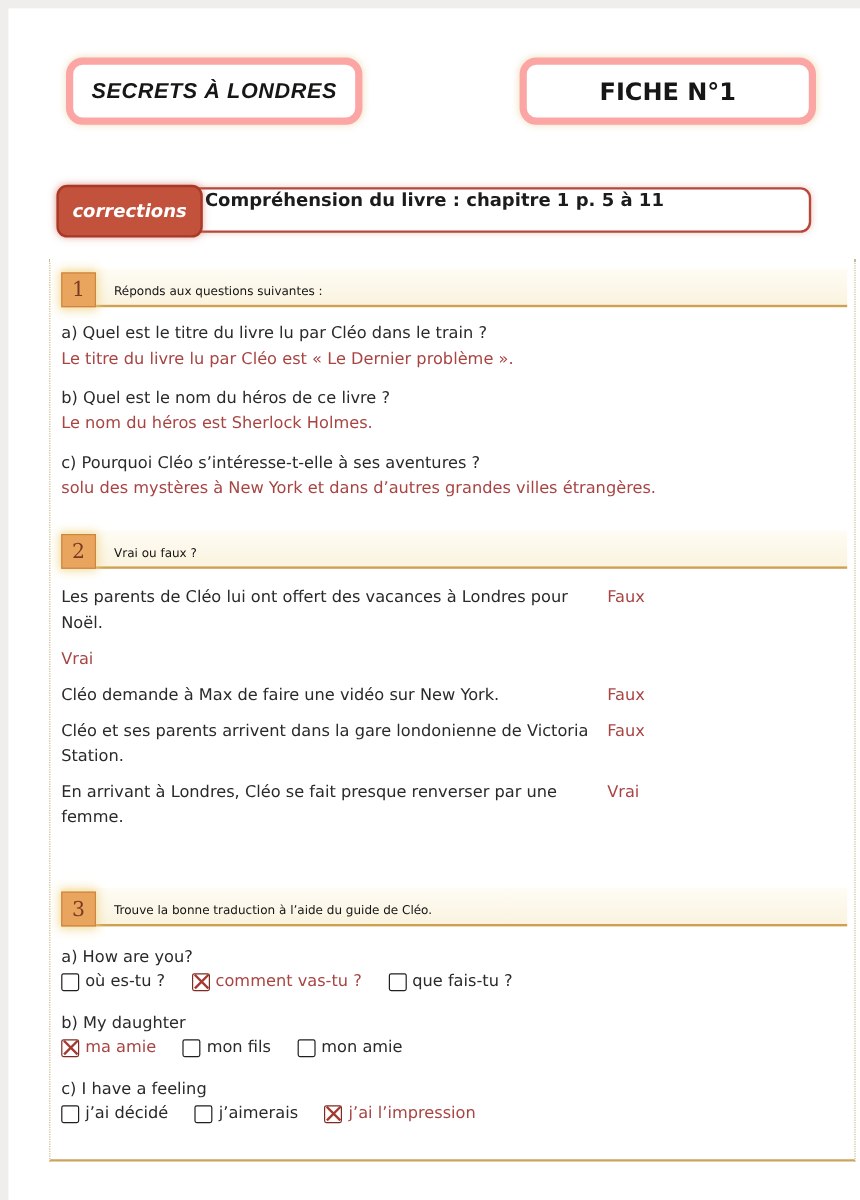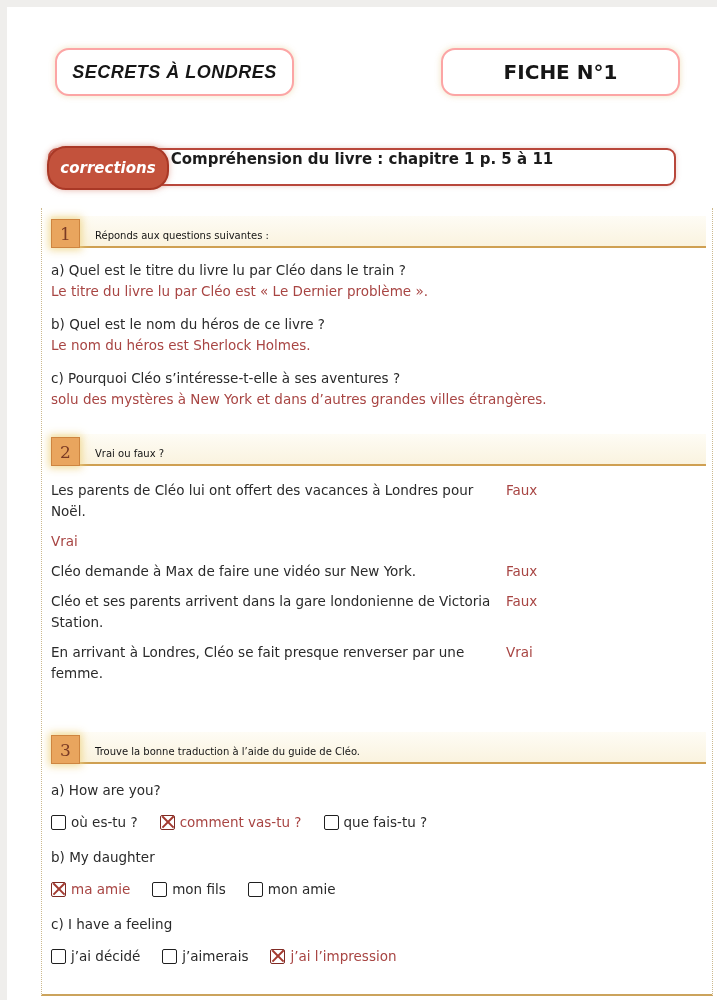--- a/index.html
+++ b/index.html
@@ -8,40 +8,40 @@
     background:#ffffff;
     font-family:"DejaVu Sans","Liberation Sans",sans-serif;
     color:#2a2a2a;
   }
   .edge-top{position:absolute;top:0;left:0;width:717px;height:7px;background:#efeeec;}
   .edge-left{position:absolute;top:0;left:0;width:7px;height:1000px;background:#efeeec;}
 
   
   .top-row{display:flex;justify-content:space-between;padding:48px 37px 0 55px;}
   .pill{
-    width:235px;height:44px;border:2px solid #fca5a5;border-radius:14px;
+    width:235px;height:44px;border:6px solid #fca5a5;border-radius:14px;
     display:flex;align-items:center;justify-content:center;background:#fff;
     box-shadow:0 0 6px rgba(221,186,110,.45);
   }
   .book-title{font-family:"Liberation Sans",sans-serif;font-weight:bold;font-style:italic;
     font-size:18px;letter-spacing:.5px;color:#161616;}
   .fiche-label{font-weight:bold;font-size:20px;color:#161616;}
 
   
   .corr-wrap{position:relative;margin:50px 41px 0 48px;height:42px;}
   .corr-box{
     position:absolute;left:0;right:0;top:2px;height:34px;
     border:2px solid #B8473B;border-radius:9px;background:#fff;
     display:flex;align-items:flex-start;justify-content:center;
     box-shadow:0 0 5px rgba(200,120,100,.35);
   }
   .corr-title{font-weight:600;font-size:15px;color:#1c1c1c;}
   .corr-badge{
     position:absolute;left:-1px;top:0;width:118px;height:40px;
-    background:#C3523C;border:2px solid #A93826;border-radius:19px;
+    background:#C3523C;border:2px solid #A93826;border-radius:9px;
     display:flex;align-items:center;justify-content:center;
     box-shadow:0 0 6px rgba(210,110,90,.5);
   }
   .corr-badge span{color:#fff;font-style:italic;font-weight:bold;font-size:15px;}
 
   
   .sheet{
     margin:20px 4px 0 41px;
     border-left:1px dotted #CCB98E;border-right:1px dotted #CCB98E;
     border-bottom:2px solid #CBA35C;
@@ -65,21 +65,21 @@
   .qa{margin-top:12px;}
   .a{color:#A84543;}
 
   .sec2{margin-top:24px;}
   .tf-list{margin-top:14px;}
   .tf-row{display:grid;grid-template-columns:455px 1fr;margin-bottom:9px;}
   .tf-ans{color:#A84543;}
 
   .sec3{margin-top:48px;}
   .prompt{margin-top:16px;}
-  .opts{display:flex;align-items:center;margin-top:12px;height:18px;}
+  .opts{display:flex;align-items:center;margin-top:0;height:18px;}
   .opt{display:flex;align-items:center;margin-right:22px;}
   .cb{
     position:relative;width:15px;height:15px;flex:0 0 15px;margin-right:5px;
     border:1.8px solid #1f1f1f;border-radius:2px;background:#fff;box-sizing:border-box;
   }
   .opt.checked .cb{border-color:#7E2B24;}
   .opt.checked .cb::before,.opt.checked .cb::after{
     content:"";position:absolute;left:-1px;top:5px;width:16px;height:1.8px;
     background:#A33A30;
   }

